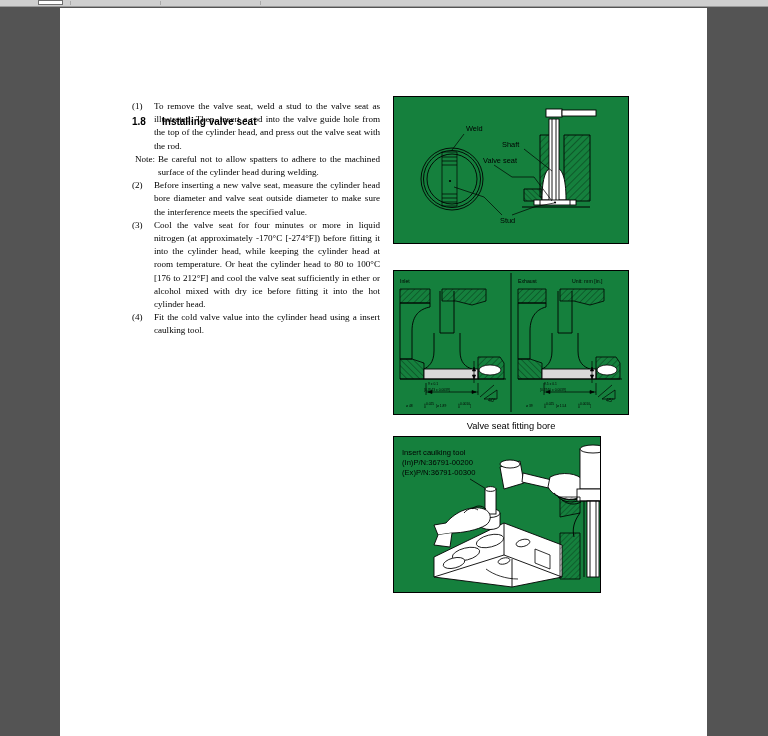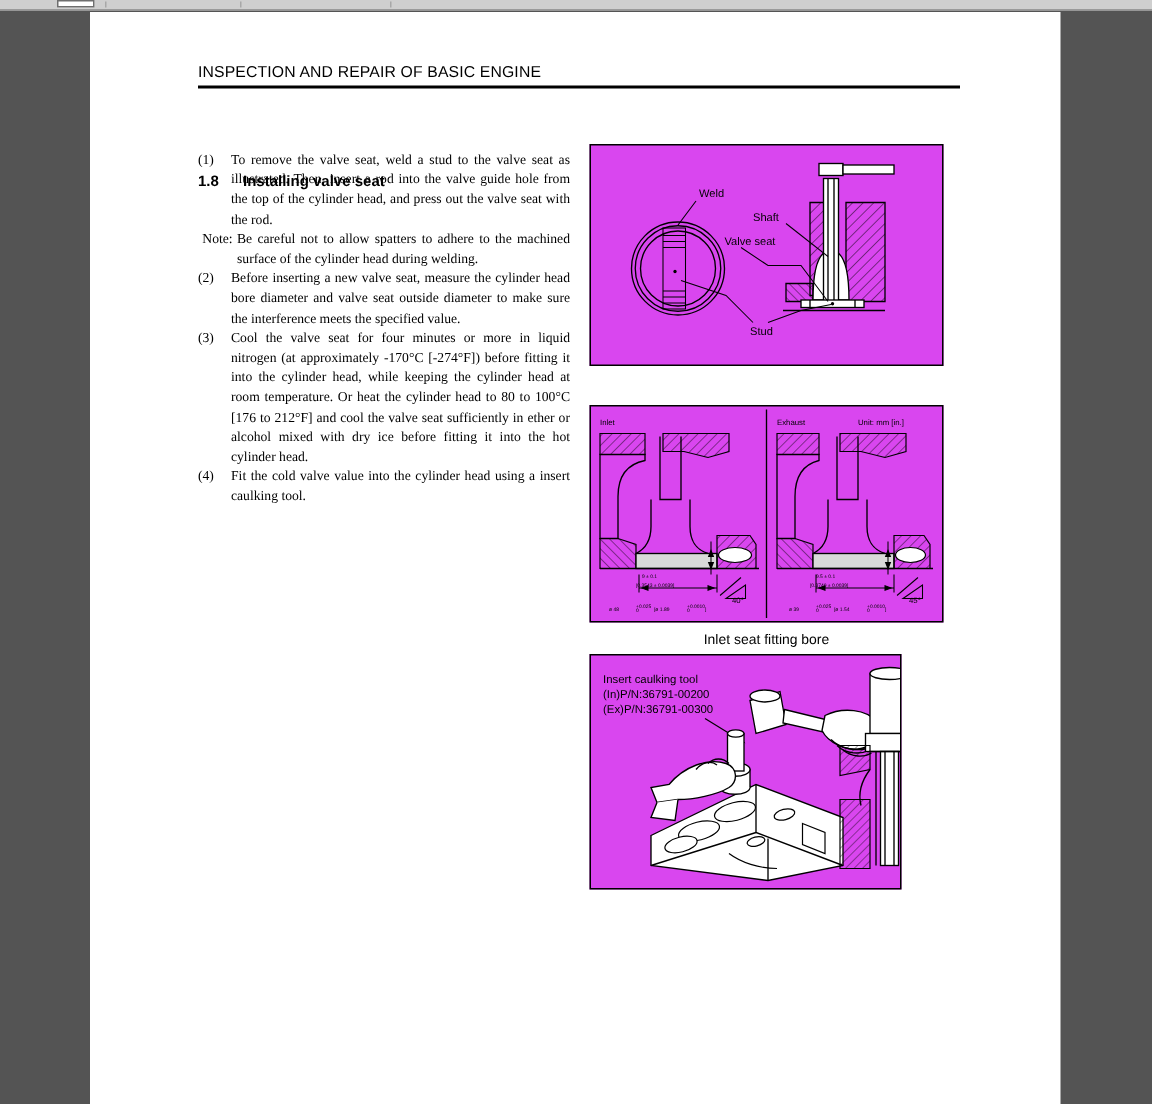--- a/index.html
+++ b/index.html
@@ -120,21 +120,21 @@
   
   .fig-col {
     position: absolute;
     left: 333px;
     top: 28px;
     width: 240px;
   }
   .figure { position: relative; }
   .fig-frame {
     border: 1px solid #000;
-    background: #d946ef;
+    background: #15803d;
     box-sizing: border-box;
     position: relative;
     overflow: hidden;
   }
   .fig-caption {
     text-align: center;
     font-family: "Liberation Sans", sans-serif;
     font-size: 9.3px;
     color: #000;
     padding-top: 6px;
@@ -177,24 +177,20 @@
 
   <div class="toolbar">
     <div class="toolbar-field"></div>
     <div class="toolbar-sep" style="left:70px;"></div>
     <div class="toolbar-sep" style="left:160px;"></div>
     <div class="toolbar-sep" style="left:260px;"></div>
   </div>
 
   <div class="page">
 
-    <div class="page-header">
-      <div class="page-header-text">INSPECTION AND REPAIR OF BASIC ENGINE</div>
-      <div class="page-header-rule"></div>
-    </div>
 
     <div class="section-title">
       <span class="num">1.8</span><span>Installing valve seat</span>
     </div>
 
     <div class="text-col">
       <div class="para">
         <div class="marker">(1)</div>
         <div class="ptext">To remove the valve seat, weld a stud to the valve seat as illustrated. Then, insert a rod into the valve guide hole from the top of the cylinder head, and press out the valve seat with the rod.</div>
       </div>
@@ -387,21 +383,21 @@
             <text class="lbl-xs" x="132" y="136">ø 39</text>
             <text class="lbl-xs" x="150" y="134" font-size="2.2">+0.025</text>
             <text class="lbl-xs" x="150" y="137" font-size="2.2">0</text>
             <text class="lbl-xs" x="162" y="136">[ø 1.54</text>
             <text class="lbl-xs" x="184" y="134" font-size="2.2">+0.0010</text>
             <text class="lbl-xs" x="184" y="137" font-size="2.2">0</text>
             <text class="lbl-xs" x="196" y="136">]</text>
             <text class="lbl-sm" x="212" y="131">45°</text>
           </svg>
         </div>
-        <div class="fig-caption">Inlet seat fitting bore</div>
+        <div class="fig-caption">Valve seat fitting bore</div>
       </div>
 
       <div class="figure fig-wrap3">
         <div class="fig-frame fig3">
           <svg width="234" height="155" viewBox="0 0 234 155">
             <defs>
               <pattern id="hatch3" width="4" height="4" patternTransform="rotate(45)" patternUnits="userSpaceOnUse">
                 <line x1="0" y1="0" x2="0" y2="4" stroke="#000" stroke-width="0.5"></line>
               </pattern>
             </defs>

